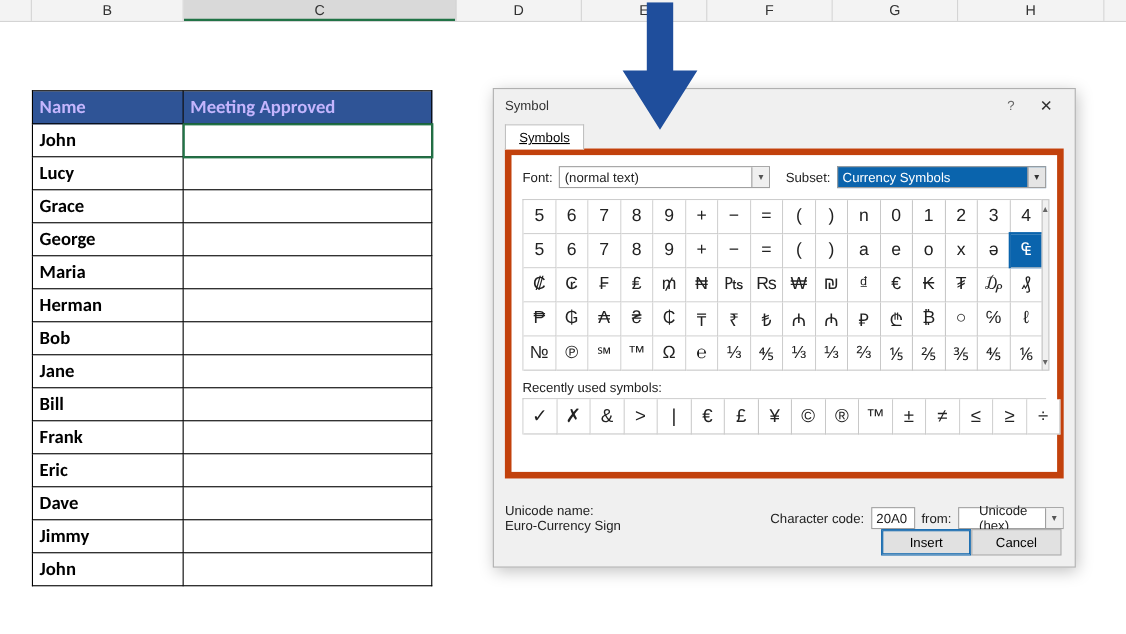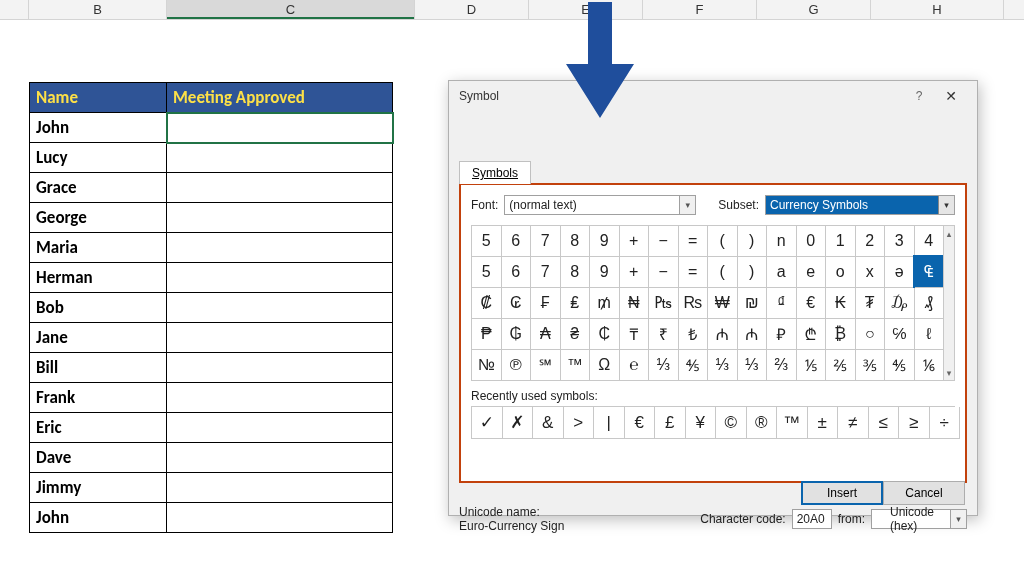--- a/index.html
+++ b/index.html
@@ -45,21 +45,21 @@
   .datatable th, .datatable td {
     border: 1px solid #000;
     height: 30px;
     padding: 0 6px;
     text-align: left;
     font-size: 17px;
     font-weight: bold;
   }
   .datatable th {
     background: #2f5496;
-    color: #fde047;
+    color: #c4b5fd;
     font-size: 17px;
   }
   .datatable .colname { width: 137px; }
   .datatable .colmeet { width: 226px; }
   .selcell {
     outline: 2px solid #217346;
     outline-offset: -1px;
   }
   
   .dialog {
@@ -84,40 +84,39 @@
   }
   .dlg-titlebar .spacer { flex:1; }
   .dlg-titlebar .help { width:28px; text-align:center; color:#666; }
   .dlg-titlebar .close { width:36px; text-align:center; font-size:14px; color:#333;}
   .tabs {
     display:flex;
     padding-left:10px;
     gap:0;
     height:24px;
     align-items:flex-end;
-    margin-top:48px;
   }
   .tab {
     padding: 4px 12px;
     font-size: 12px;
     background:#f7f7f7;
     border:1px solid #c0c0c0;
     border-bottom:none;
     color:#555;
     position:relative;
     top:1px;
   }
   .tab.active {
     background:#fff;
     color:#000;
     z-index:2;
   }
   .tabpane {
     margin: 0 10px 8px 10px;
-    border:2px solid #c2410c;
+    border:6px solid #c2410c;
     background:#fff;
     padding:10px 10px 18px 10px;
     height: 300px;
   }
   .dialog .dlg-body-lower {
     margin: 16px 10px;
     height: 60px;
     position:relative;
   }
   .formrow {

